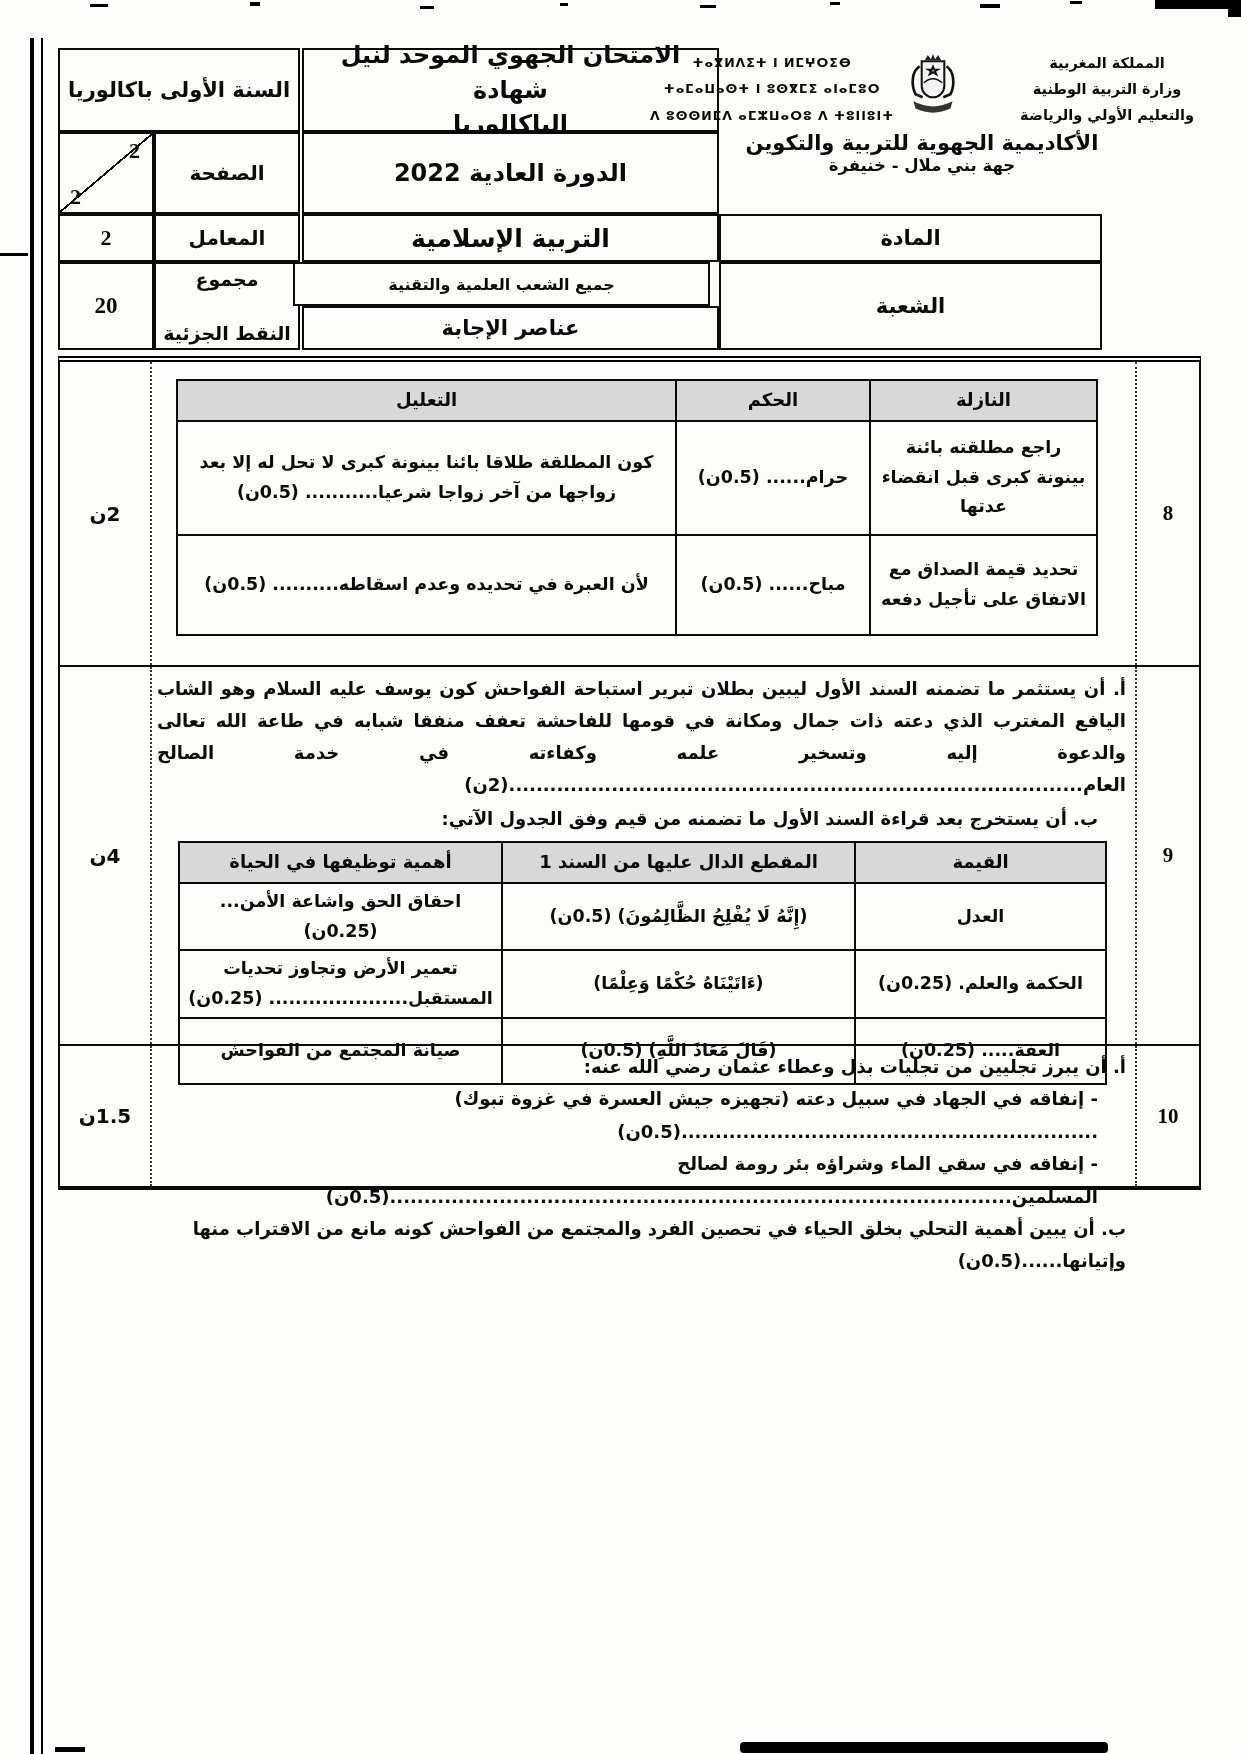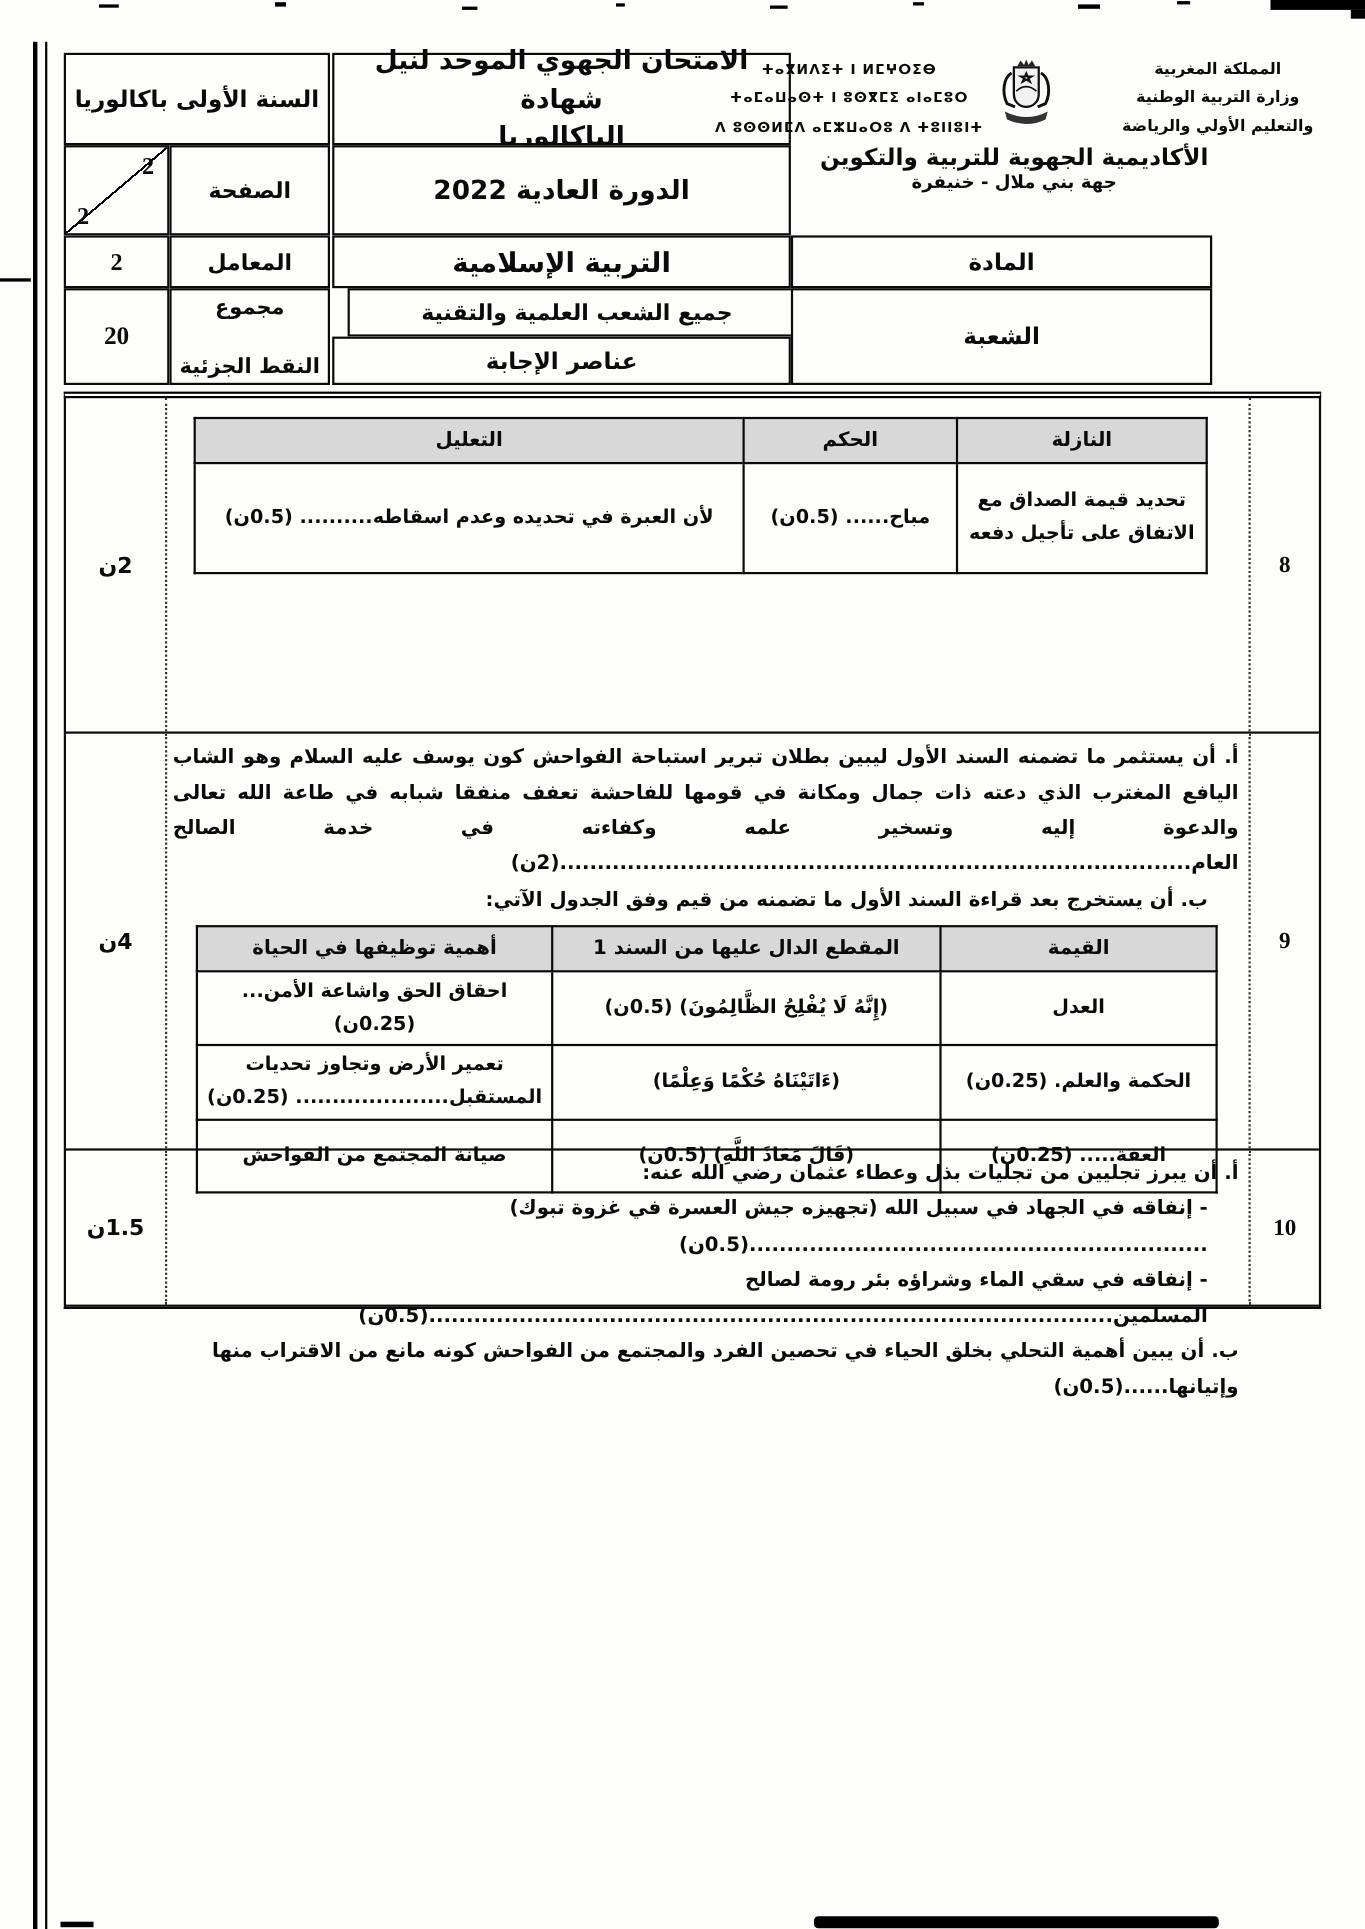--- a/index.html
+++ b/index.html
@@ -114,21 +114,21 @@
     <span>المادة</span>
   </div>
 
   <div class="cell" style="left:58px;top:262px;width:92px;height:84px;">
     <span class="lat" style="font-size:23px;">20</span>
   </div>
   <div class="cell" style="left:154px;top:262px;width:142px;height:84px;font-size:19px;line-height:1.6;justify-content:space-between;">
     <span>مجموع</span>
     <span>النقط الجزئية</span>
   </div>
-  <div class="cell" style="left:316px;top:262px;width:413px;height:40px;font-size:20px;">
+  <div class="cell" style="left:293px;top:262px;width:413px;height:40px;font-size:16px;">
     <span>جميع الشعب العلمية والتقنية</span>
   </div>
   <div class="cell" style="left:302px;top:306px;width:413px;height:40px;font-size:21px;">
     <span>عناصر الإجابة</span>
   </div>
   <div class="cell" style="left:719px;top:262px;width:379px;height:84px;font-size:21px;">
     <span>الشعبة</span>
   </div>
 
   <div class="body-wrap">
@@ -145,20 +145,25 @@
           <colgroup>
               <col style="width:227px">
               <col style="width:194px">
               <col style="width:499px">
             </colgroup>
           <tbody>
               <tr>
             <th>النازلة</th>
             <th>الحكم</th>
             <th>التعليل</th>
+          </tr>
+          <tr style="height:114px;">
+            <td>راجع مطلقته بائنة بينونة كبرى قبل انقضاء عدتها</td>
+            <td>حرام...... (0.5ن)</td>
+            <td>كون المطلقة طلاقا بائنا بينونة كبرى لا تحل له إلا بعد زواجها من آخر زواجا شرعيا........... (0.5ن)</td>
           </tr>
           <tr style="height:100px;">
             <td>تحديد قيمة الصداق مع الاتفاق على تأجيل دفعه</td>
             <td>مباح...... (0.5ن)</td>
             <td>لأن العبرة في تحديده وعدم اسقاطه.......... (0.5ن)</td>
           </tr>
         </tbody>
           </table>
       </div>
     </div>
@@ -207,21 +212,21 @@
 
     <div class="qblock last" style="height:140px;">
       <div class="score">
           <span>1.5ن</span>
         </div>
       <div class="qnum">
           <span class="lat">10</span>
         </div>
       <div class="content">
         <div class="qline" style="margin:5px 8px 0 4px;">أ. أن يبرز تجليين من تجليات بذل وعطاء عثمان رضي الله عنه:</div>
-        <div class="qline indent" style="margin:0 8px 0 4px;">- إنفاقه في الجهاد في سبيل الله (تجهيزه جيش العسرة في غزوة تبوك) .............................................................(0.5ن)</div>
+        <div class="qline indent" style="margin:0 8px 0 4px;">- إنفاقه في الجهاد في سبيل دعته (تجهيزه جيش العسرة في غزوة تبوك) .............................................................(0.5ن)</div>
         <div class="qline indent" style="margin:0 8px 0 4px;">- إنفاقه في سقي الماء وشراؤه بئر رومة لصالح المسلمين...........................................................................................(0.5ن)</div>
         <div class="qline" style="margin:0 8px 0 4px;">ب. أن يبين أهمية التحلي بخلق الحياء في تحصين الفرد والمجتمع من الفواحش كونه مانع من الاقتراب منها وإتيانها......(0.5ن)</div>
       </div>
     </div>
 
   </div>
 
 </div>
 
 </body></html>

